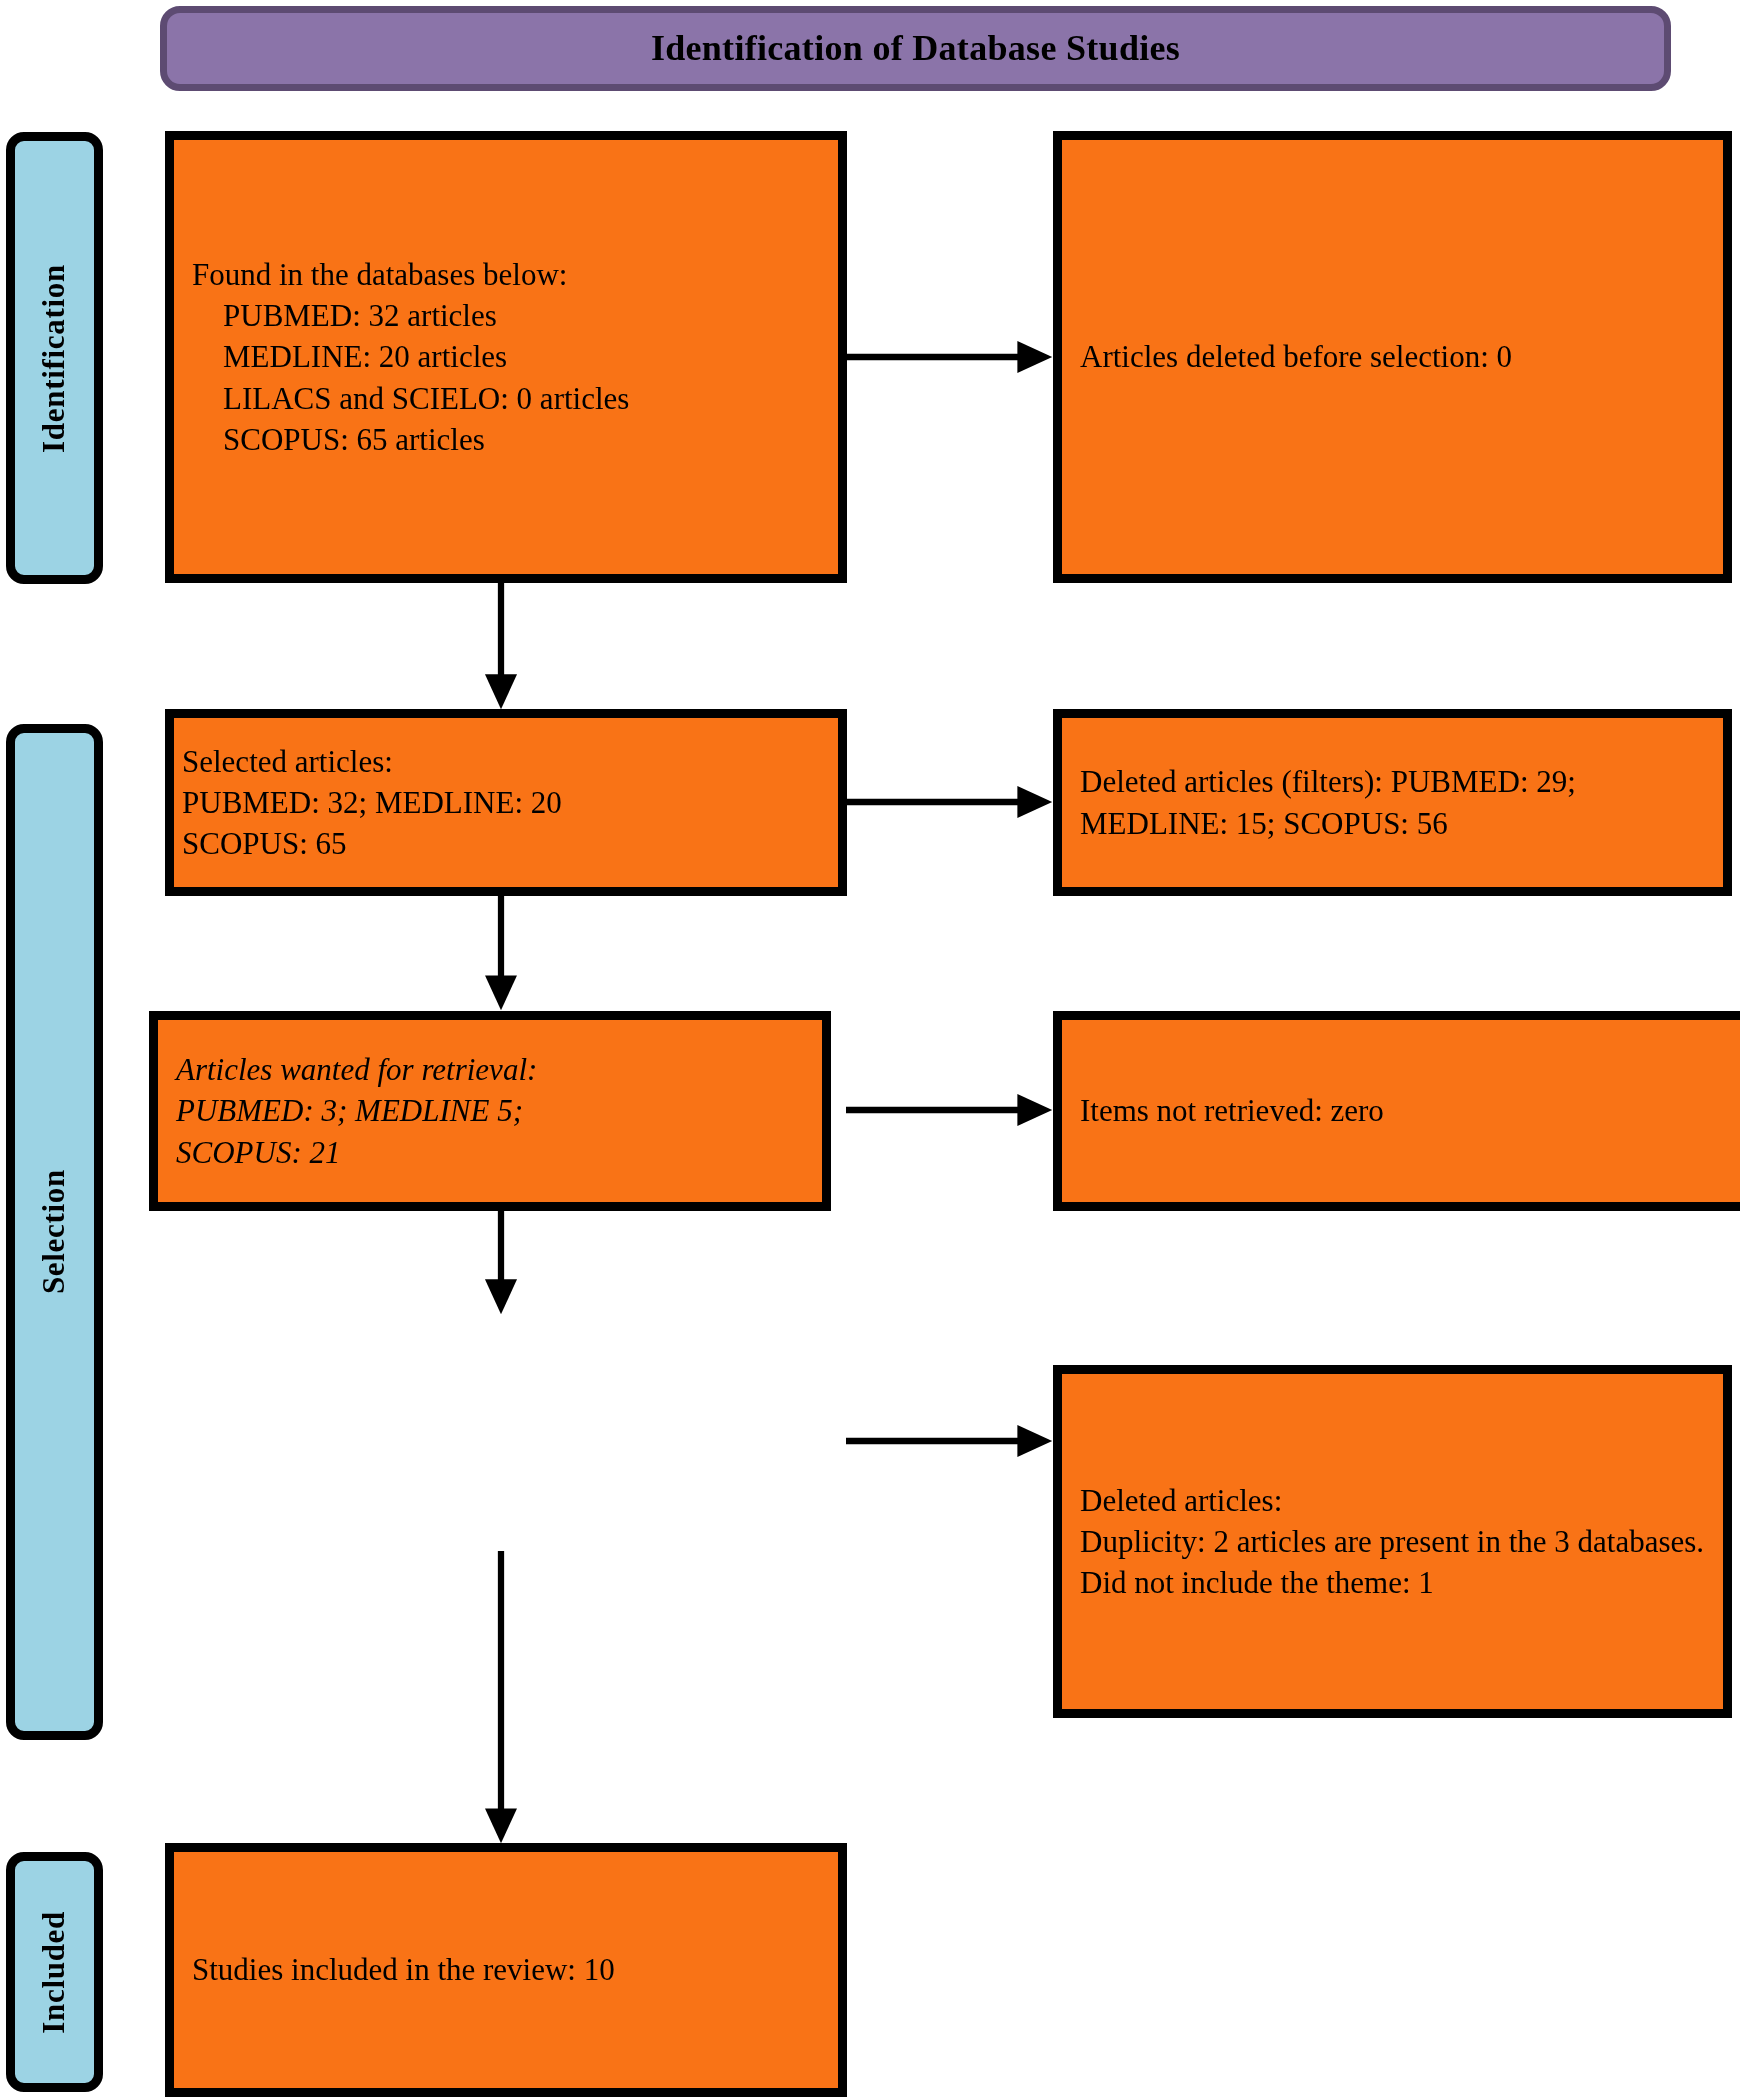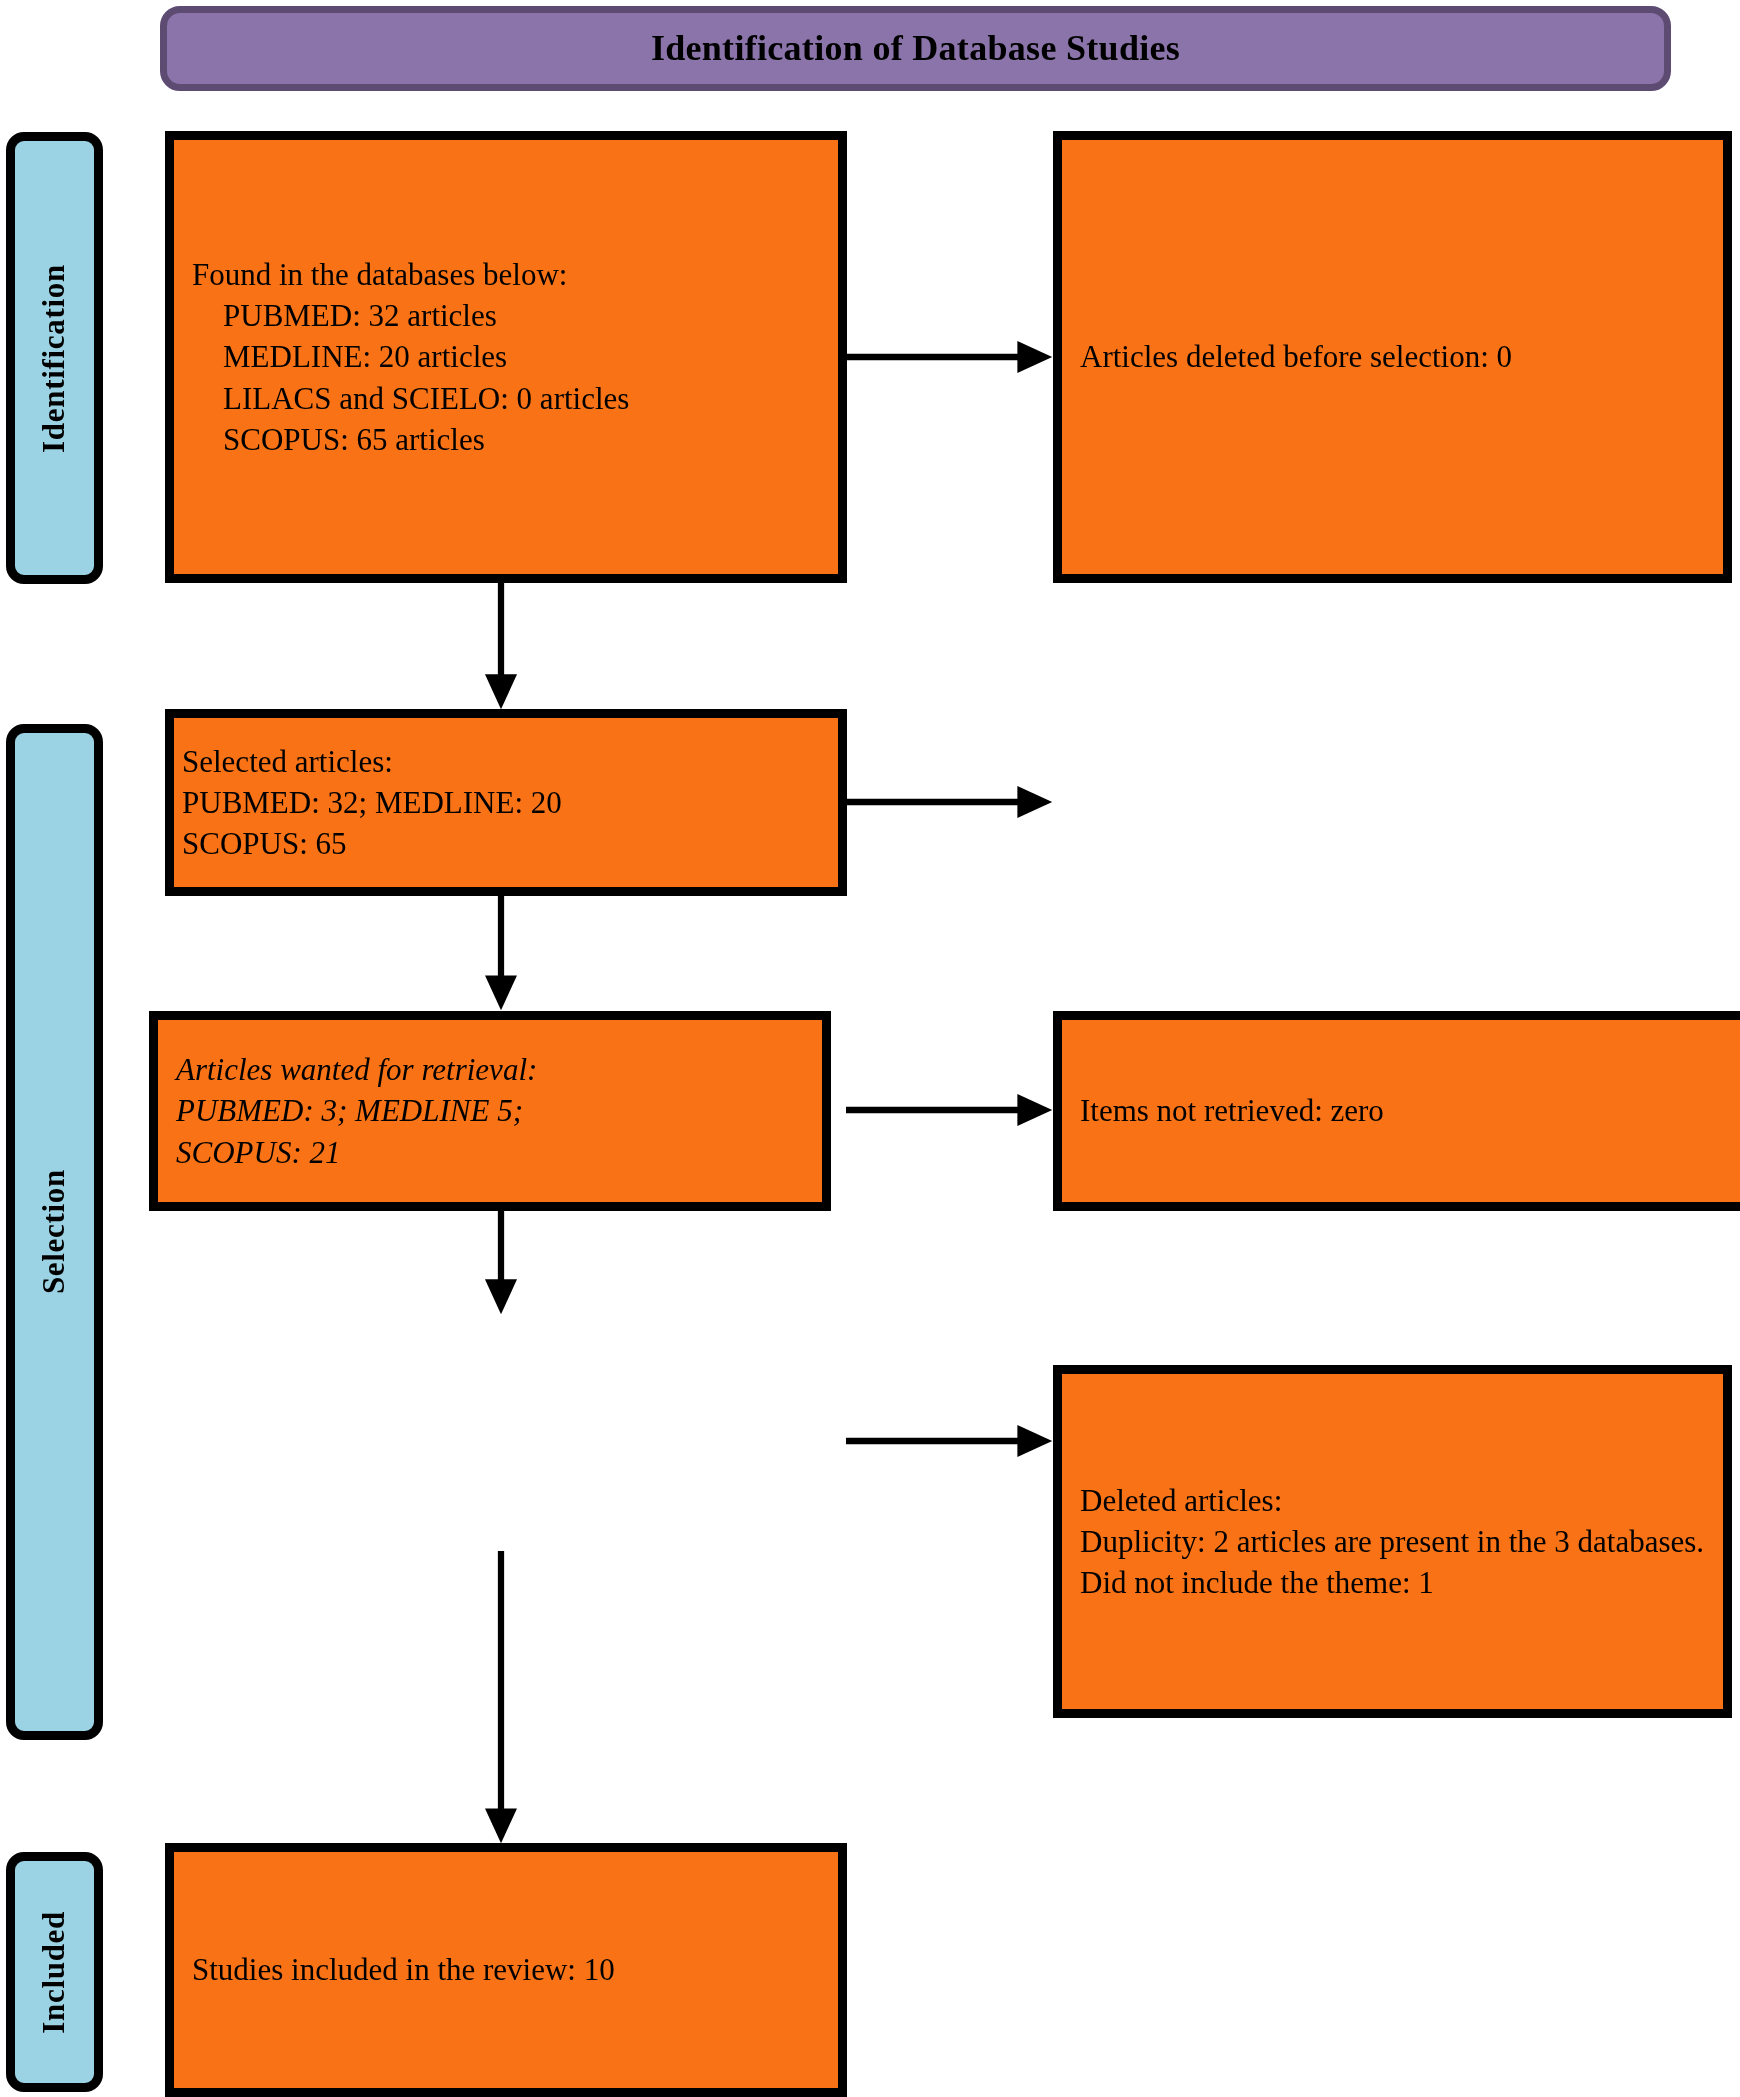--- a/index.html
+++ b/index.html
@@ -154,20 +154,23 @@
       <polygon points="30,181 7,131 53,131" fill="#000"></polygon>
     </svg>
   </div>
 
   <div class="box" id="box-selected">
     <div class="box-text">Selected articles:
 PUBMED: 32; MEDLINE: 20
 SCOPUS: 65</div>
   </div>
 
+  <div class="box" id="box-deleted-filter">
+    <div class="box-text">Deleted articles (filters): PUBMED: 29; MEDLINE: 15; SCOPUS: 56</div>
+  </div>
 
   <div class="arrow" style="left:846px; top:781px;">
     <svg width="209" height="42" viewBox="0 0 300 60" aria-hidden="true">
       <line x1="0" y1="30" x2="252" y2="30" stroke="#000" stroke-width="9"></line>
       <polygon points="296,30 246,7 246,53" fill="#000"></polygon>
     </svg>
   </div>
 
   <div class="arrow" style="left:480px; top:895px;">
     <svg width="42" height="118" viewBox="0 0 60 170" aria-hidden="true">

